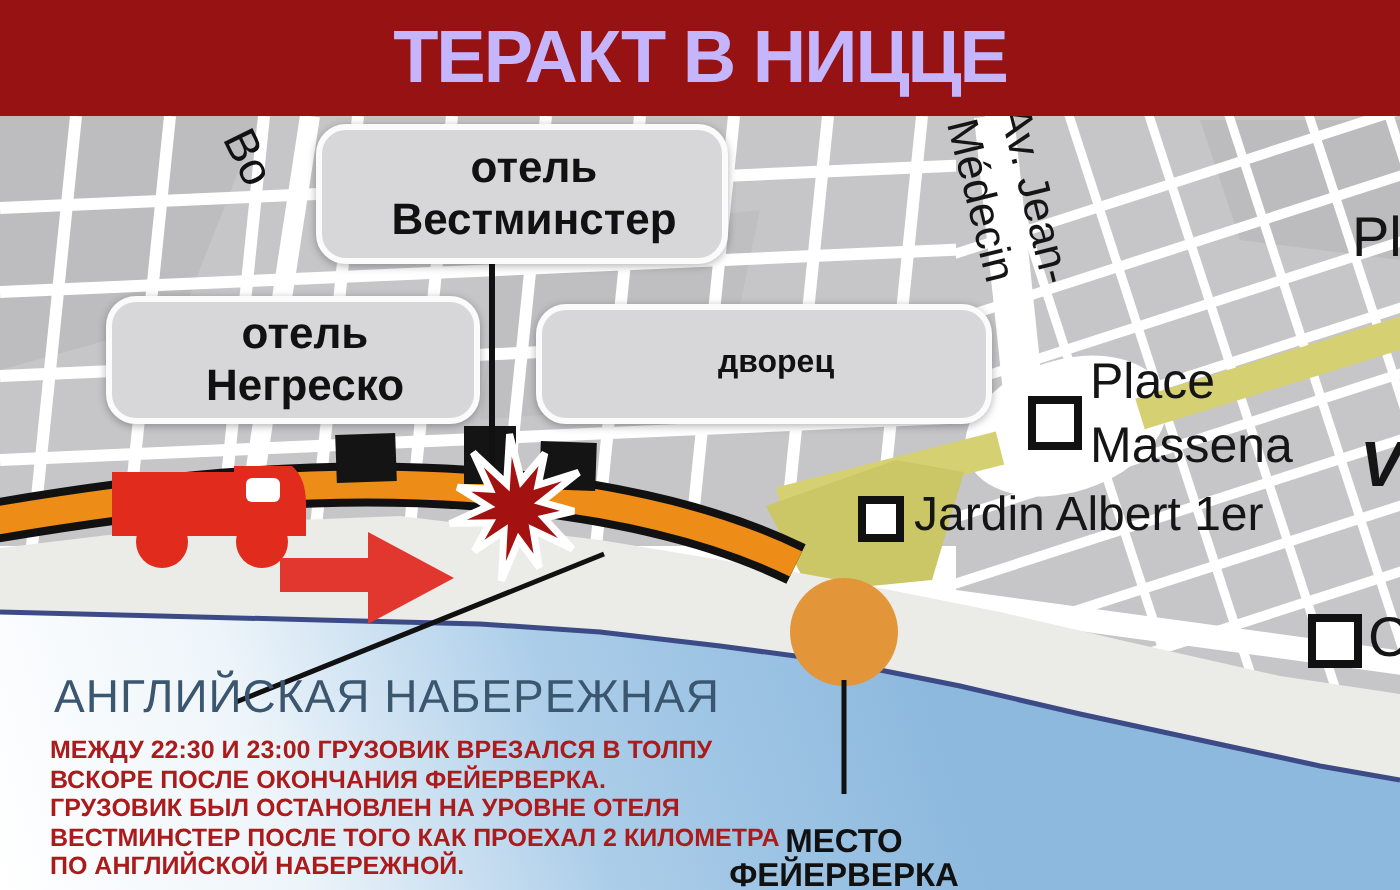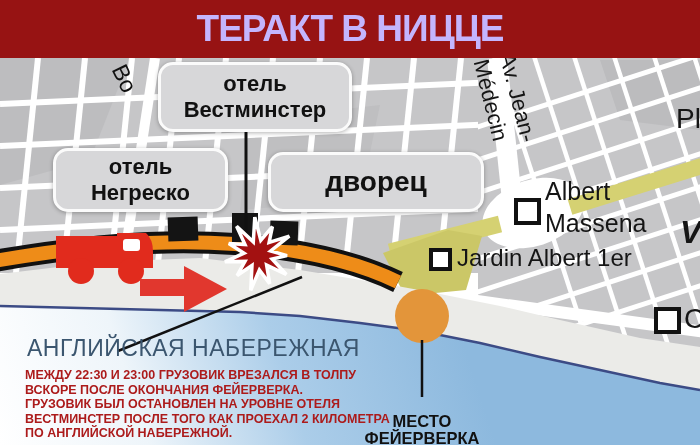--- a/index.html
+++ b/index.html
@@ -6,21 +6,21 @@
   .stage{position:relative;width:700px;height:445px;overflow:hidden;background:#fff;
          font-family:"Liberation Sans",sans-serif;}
   .stage svg.map{position:absolute;left:0;top:0;z-index:0;}
   .header{position:absolute;left:0;top:0;width:700px;height:58px;z-index:5;}
   .header .title{color:#c4b5fd;font-size:37px;font-weight:bold;text-align:center;
                  line-height:58px;letter-spacing:-1px;}
   .map-text{position:absolute;color:#111;z-index:2;white-space:pre-line;}
   .label-box{position:absolute;z-index:3;background:#d7d7d9;border:3px solid #fbfbfb;
              border-radius:15px;box-shadow:0 1px 4px rgba(0,0,0,.3);
              display:flex;flex-direction:column;justify-content:center;align-items:center;
-             font-weight:bold;color:#111;}
+             font-weight:bold;color:#111;padding-left:12px;}
   .label-box span{display:block;line-height:1.16;}
   .marker-square{position:absolute;z-index:2;background:#fff;border:4px solid #111;}
   .rot{transform-origin:top left;}
   .french{font-size:24px;color:#151515;}
 </style>
 </head>
 <body>
 
 <div class="stage">
 
@@ -141,40 +141,40 @@
   </div>
 
   <div class="map-text rot" style="left:130px;top:60px;font-size:23px;z-index:1;transform:rotate(64deg);">Bo</div>
 
   <div class="map-text rot french" style="left:520px;top:50px;font-size:22px;line-height:27px;transform:rotate(76deg);">Av. Jean-
 Médecin</div>
 
   <div class="map-text french" style="left:676px;top:103px;font-size:28px;">Pl</div>
 
   <div class="marker-square" style="left:514px;top:198px;width:19px;height:19px;"></div>
-  <div class="map-text french" style="left:545px;top:175px;font-size:25px;line-height:32px;"><span>Albert</span>
+  <div class="map-text french" style="left:545px;top:175px;font-size:25px;line-height:32px;"><span>Place</span>
     <span>Massena</span></div>
 
   <div class="marker-square" style="left:429px;top:248px;width:15px;height:15px;"></div>
   <div class="map-text french" style="left:457px;top:244px;font-size:24px;">Jardin Albert 1er</div>
 
   <div class="map-text french" style="left:680px;top:214px;font-size:32px;font-weight:bold;font-style:italic;">V</div>
 
   <div class="marker-square" style="left:654px;top:307px;width:19px;height:19px;"></div>
   <div class="map-text french" style="left:684px;top:303px;font-size:28px;">C</div>
 
   <div class="label-box" style="left:158px;top:62px;width:188px;height:64px;font-size:22px;">
     <span>отель</span>
     <span>Вестминстер</span>
   </div>
   <div class="label-box" style="left:53px;top:148px;width:169px;height:58px;font-size:22px;">
     <span>отель</span>
     <span>Негреско</span>
   </div>
-  <div class="label-box" style="left:268px;top:152px;width:210px;height:54px;font-size:28px;">
+  <div class="label-box" style="left:268px;top:152px;width:210px;height:54px;font-size:16px;">
     <span>дворец</span>
   </div>
 
   <div class="map-text" style="left: 27px; top: 335px; font-size: 23px; font-weight: normal; letter-spacing: 0.5px; color: rgb(59, 86, 111);">АНГЛИЙСКАЯ НАБЕРЕЖНАЯ</div>
 
   <div class="map-text" style="left: 25px; top: 368px; font-size: 12.5px; font-weight: bold; line-height: 14.6px; color: rgb(172, 27, 27);">МЕЖДУ 22:30 И 23:00 ГРУЗОВИК ВРЕЗАЛСЯ В ТОЛПУ
 ВСКОРЕ ПОСЛЕ ОКОНЧАНИЯ ФЕЙЕРВЕРКА.
 ГРУЗОВИК БЫЛ ОСТАНОВЛЕН НА УРОВНЕ ОТЕЛЯ
 ВЕСТМИНСТЕР ПОСЛЕ ТОГО КАК ПРОЕХАЛ 2 КИЛОМЕТРА
 ПО АНГЛИЙСКОЙ НАБЕРЕЖНОЙ.</div>

